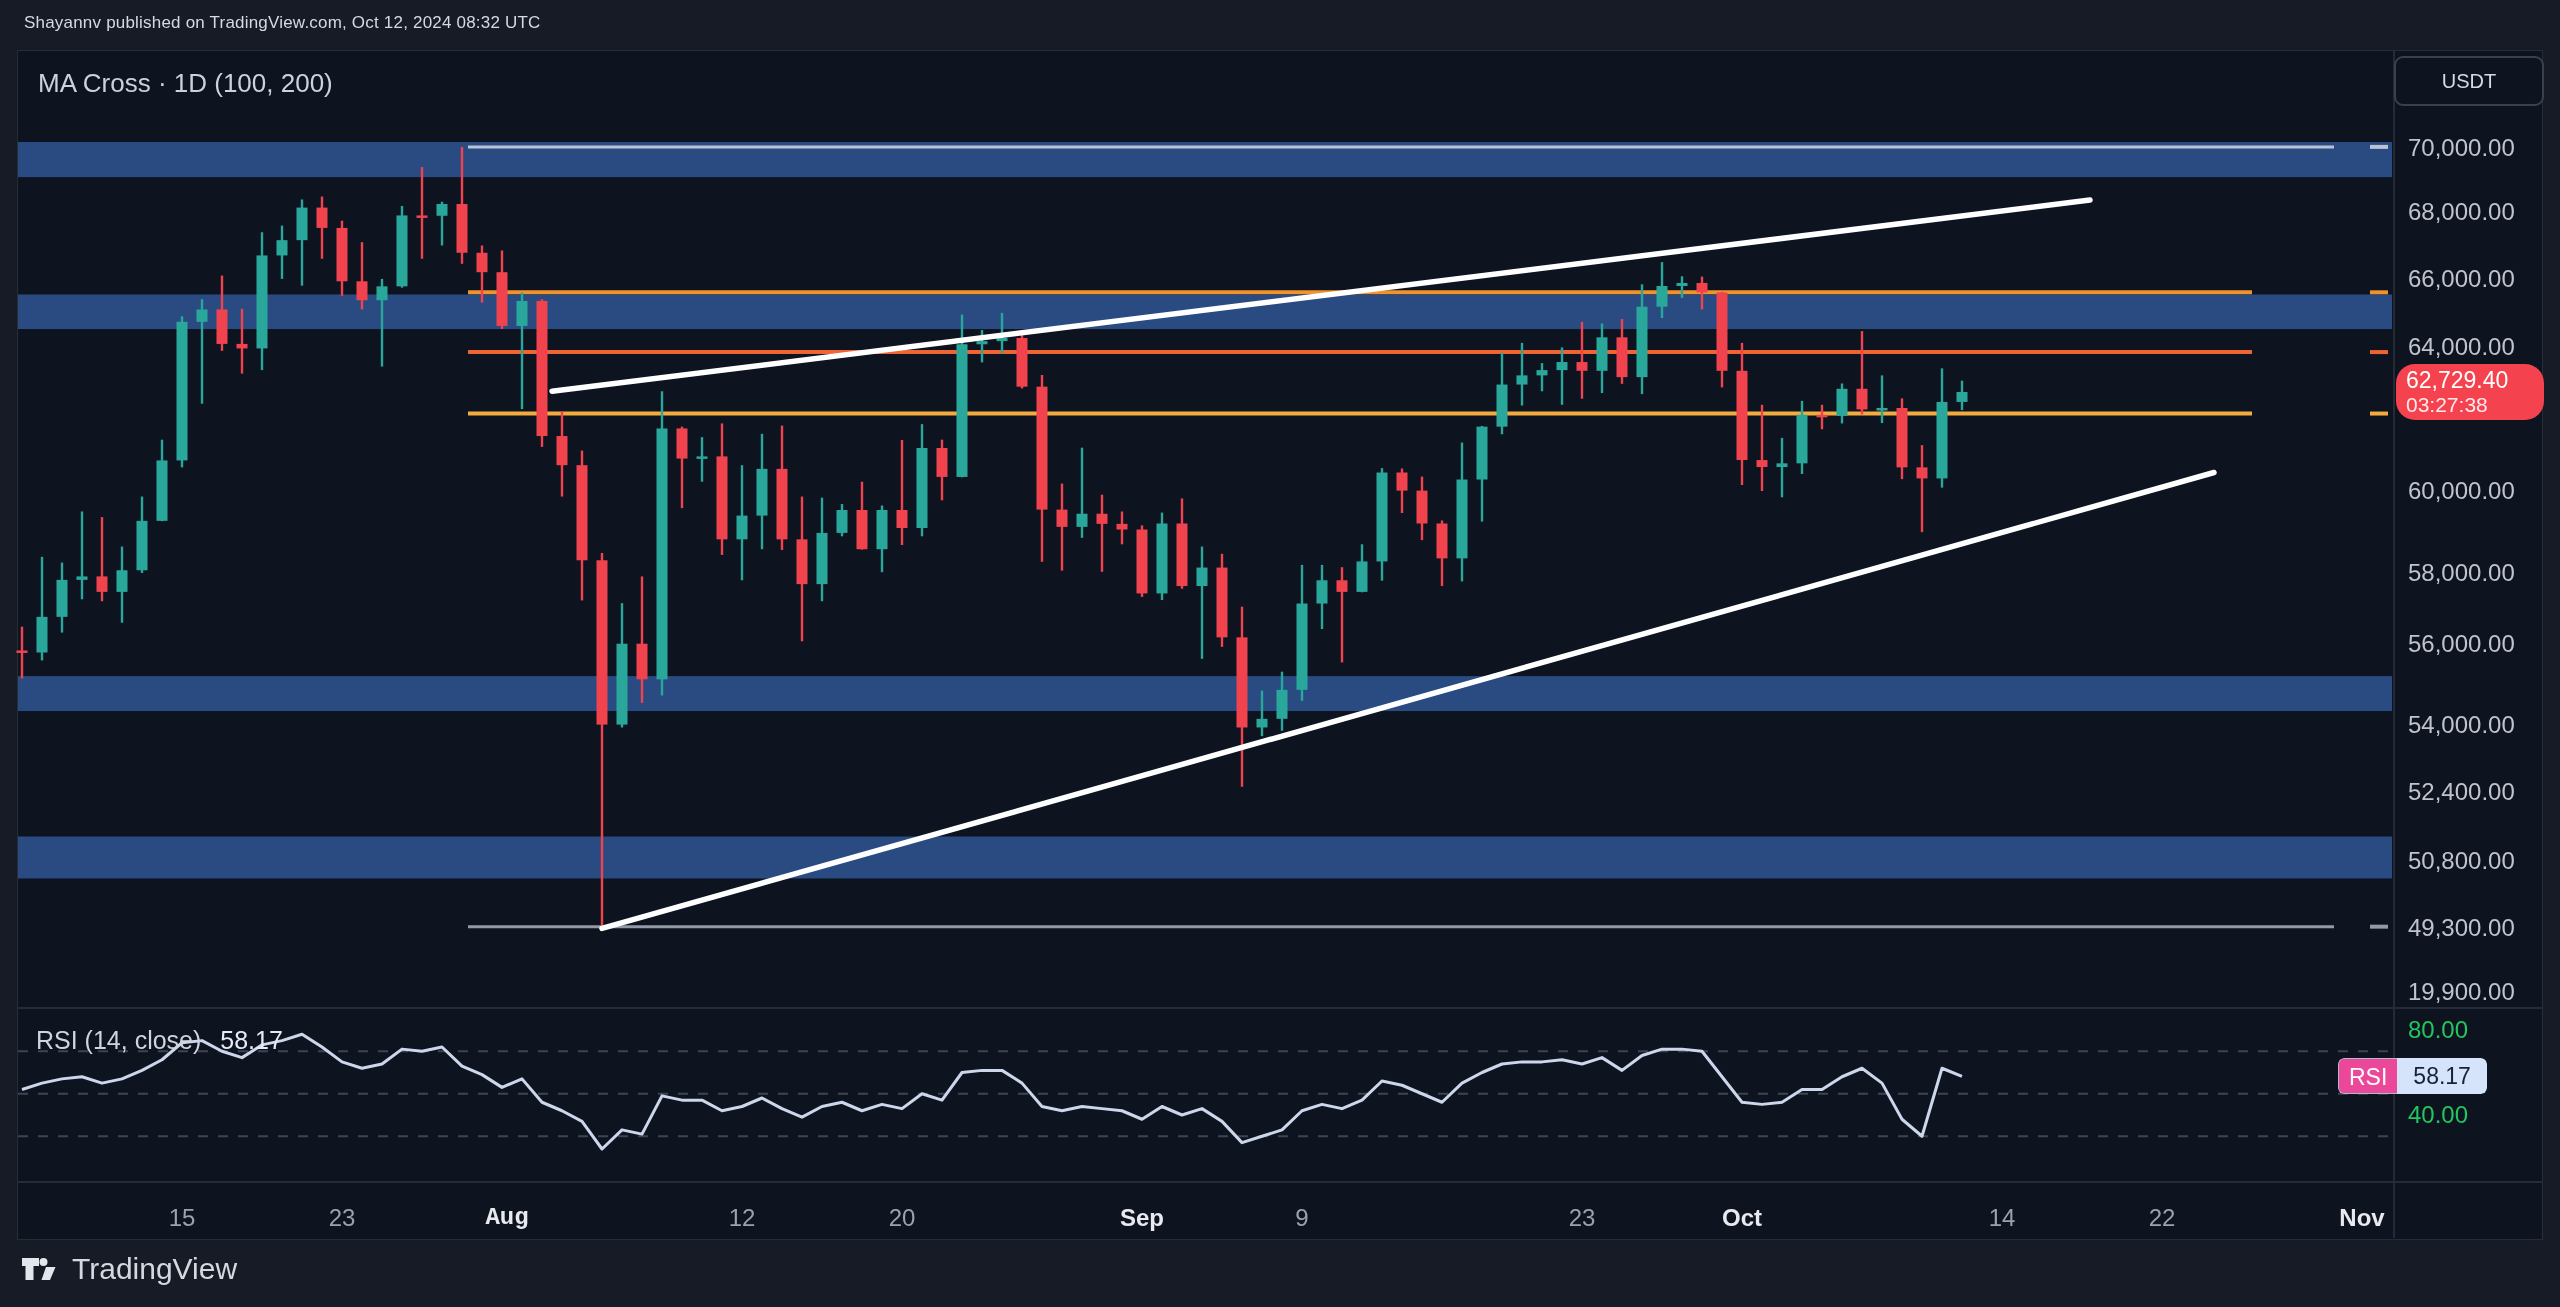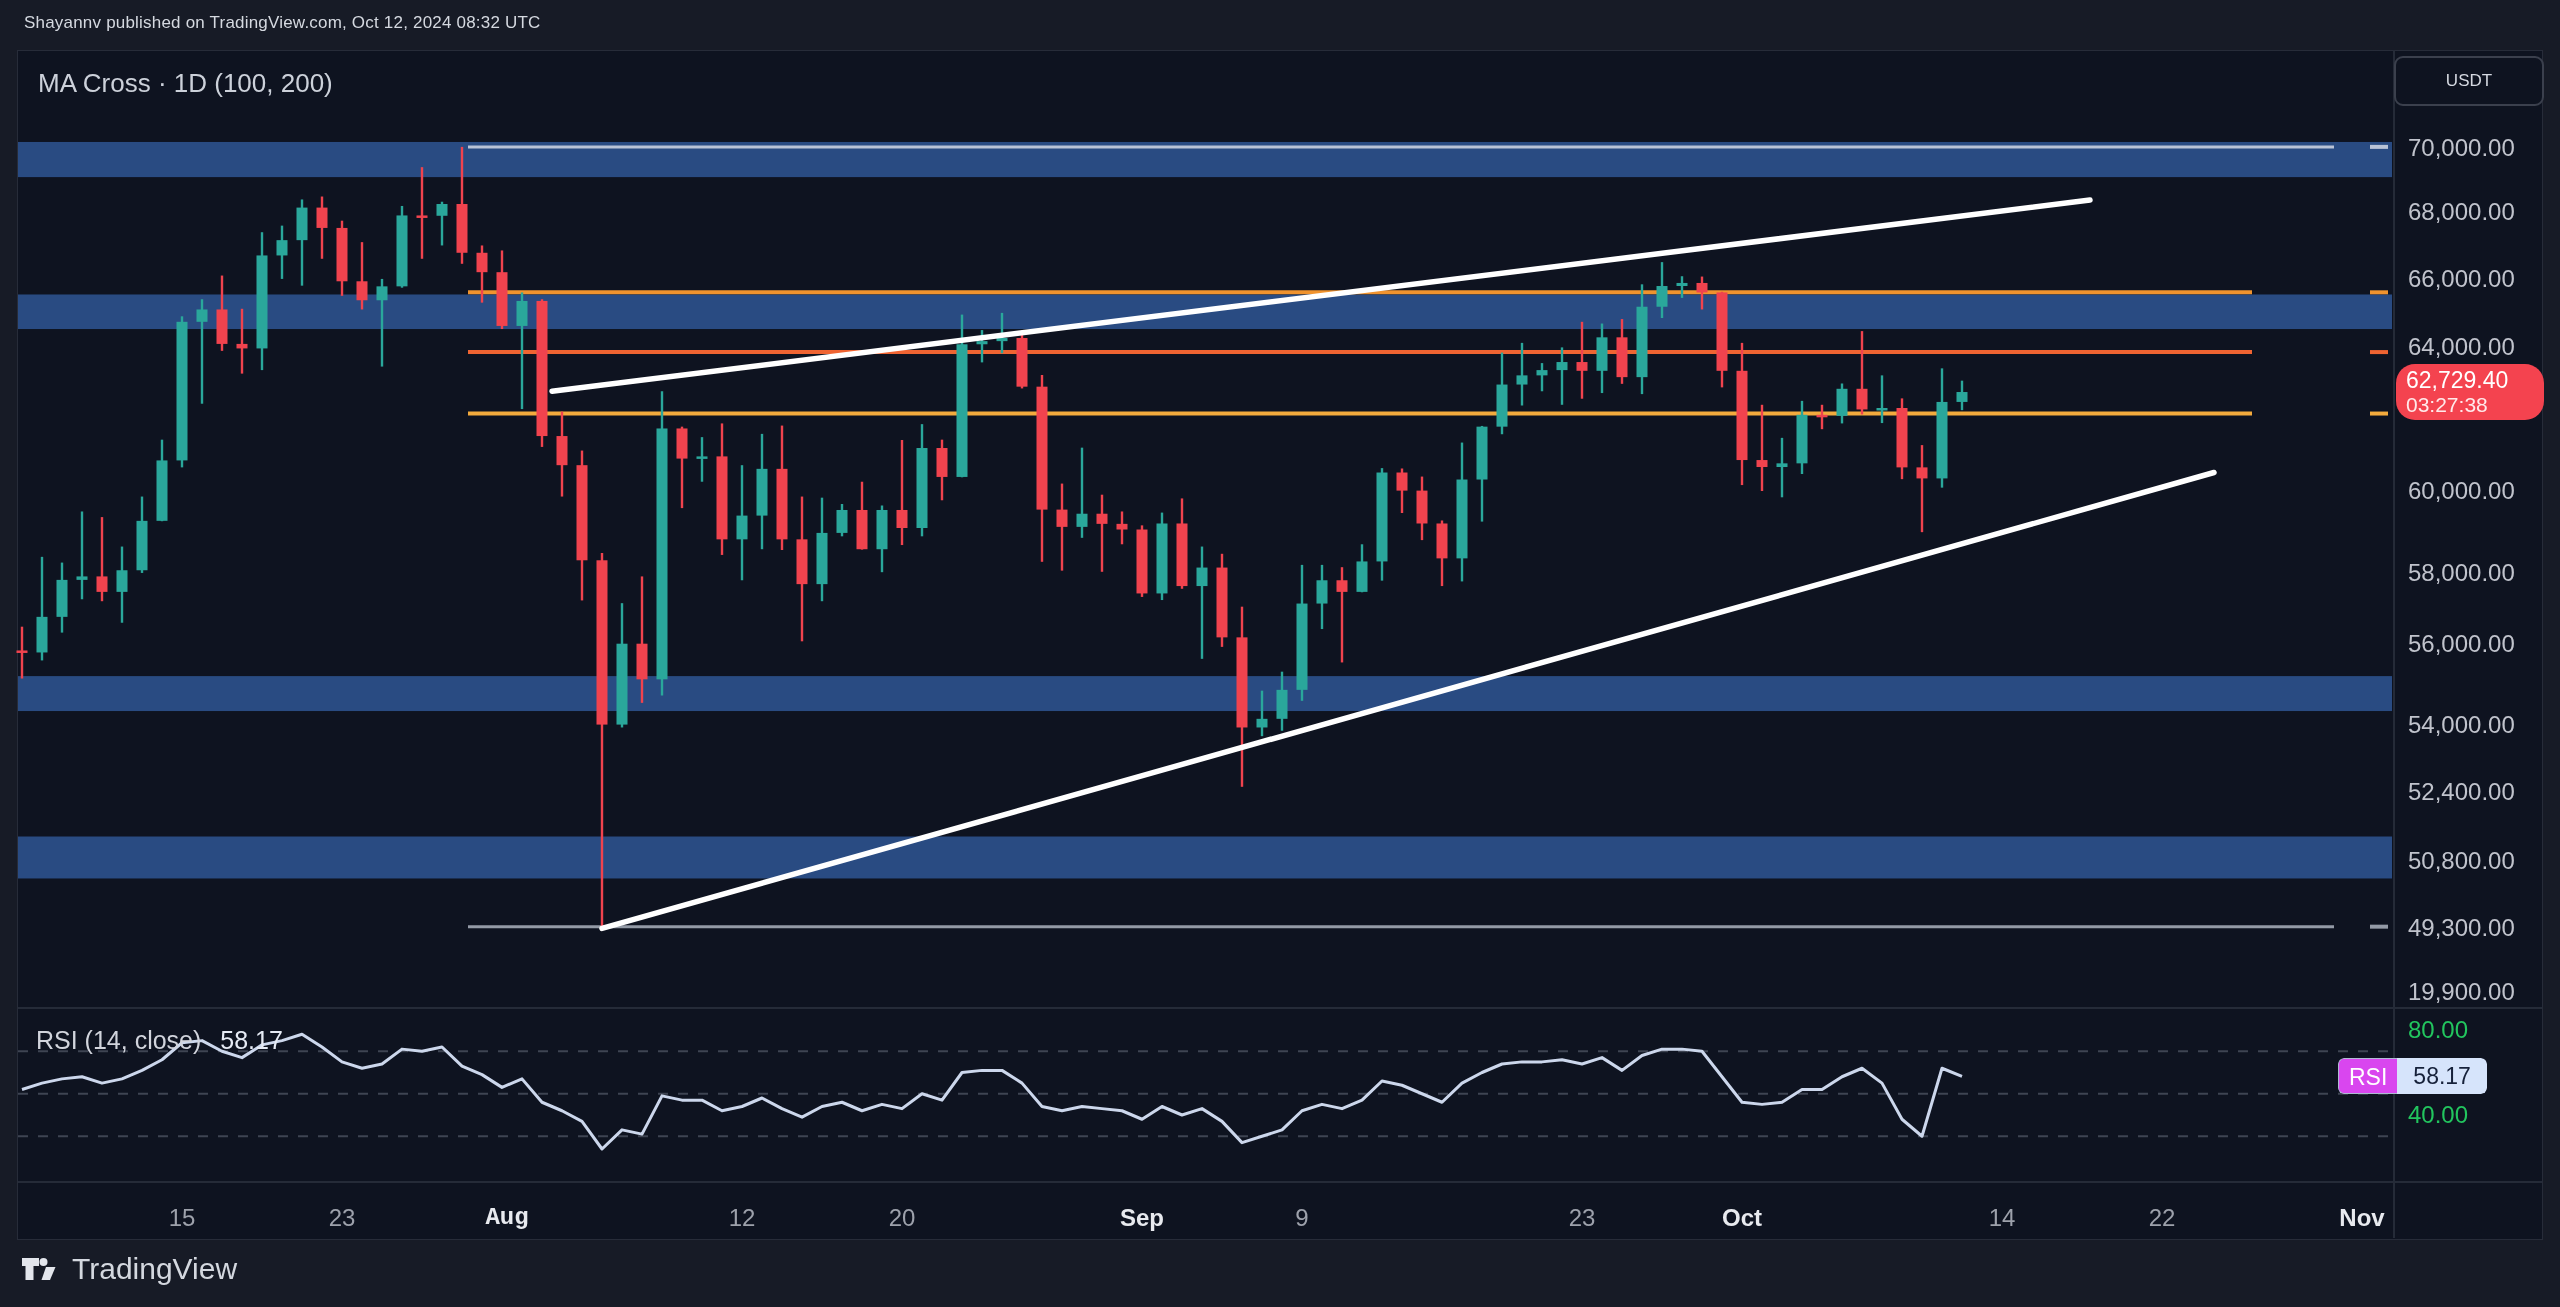--- a/index.html
+++ b/index.html
@@ -8,34 +8,34 @@
        -webkit-font-smoothing:antialiased;}
   .abs{position:absolute;}
   #topbar{left:0;top:0;width:2560px;height:50px;}
   #attribution{left:24px;top:13px;font-size:17px;color:#d5d9e0;letter-spacing:.2px;}
   #panel{left:17px;top:50px;width:2526px;height:1190px;background:#0e1320;
          border:1px solid #272c39;box-sizing:border-box;}
   #chart-svg{left:0;top:0;pointer-events:none;}
   #legend-main{left:38px;top:68px;font-size:26px;color:#ccd1da;}
   #usdt-btn{left:2394px;top:56px;width:150px;height:50px;border:2px solid #3b404d;
             border-radius:9px;box-sizing:border-box;display:flex;align-items:center;
-            justify-content:center;font-size:17px;color:#d5d9e1;background:transparent;cursor:pointer;}
+            justify-content:center;font-size:20px;color:#d5d9e1;background:transparent;cursor:pointer;}
   .price-label{left:2408px;font-size:24px;color:#c0c3cc;line-height:28px;}
   .time-label{font-size:24px;color:#9da1ab;transform:translateX(-50%);top:1204px;}
   .time-label.month{color:#e8eaef;font-weight:bold;}
   #price-badge{left:2396px;top:363px;width:148px;height:56px;background:#f4434f;
                border-radius:4px;color:#ffffff;padding:4px 0 0 10px;box-sizing:border-box;}
   #price-badge .p{font-size:23px;line-height:25px;}
   #price-badge .c{font-size:21px;line-height:23px;color:#ffe9ea;}
   #rsi-legend{left:36px;top:1026px;font-size:25px;color:#d1d4dc;}
   #rsi-legend .v{color:#e6ebf5;margin-left:12px;}
   .rsi-axis-label{left:2408px;font-size:24px;color:#22c55e;}
   #rsi-badge{left:2338px;top:1060px;height:36px;display:flex;border-radius:6px;overflow:hidden;
              font-size:23px;line-height:36px;}
-  #rsi-badge .tag{background:#d946ef;color:#ffffff;padding:0 10px;border:1px solid #aebad2;
+  #rsi-badge .tag{background:#ec4899;color:#ffffff;padding:0 10px;border:1px solid #aebad2;
                   border-right:none;border-radius:6px 0 0 6px;}
   #rsi-badge .val{background:#d6e4fb;color:#16213a;padding:0 16px;border-radius:0 6px 6px 0;}
   #footer{left:20px;top:1252px;display:flex;align-items:center;gap:12px;}
   #footer .brand{font-size:30px;color:#d4d8df;font-weight:500;}
 </style>
 </head>
 <body>
 
 <div class="abs" id="topbar">
   <div class="abs" id="attribution">Shayannv published on TradingView.com, Oct 12, 2024 08:32 UTC</div>

